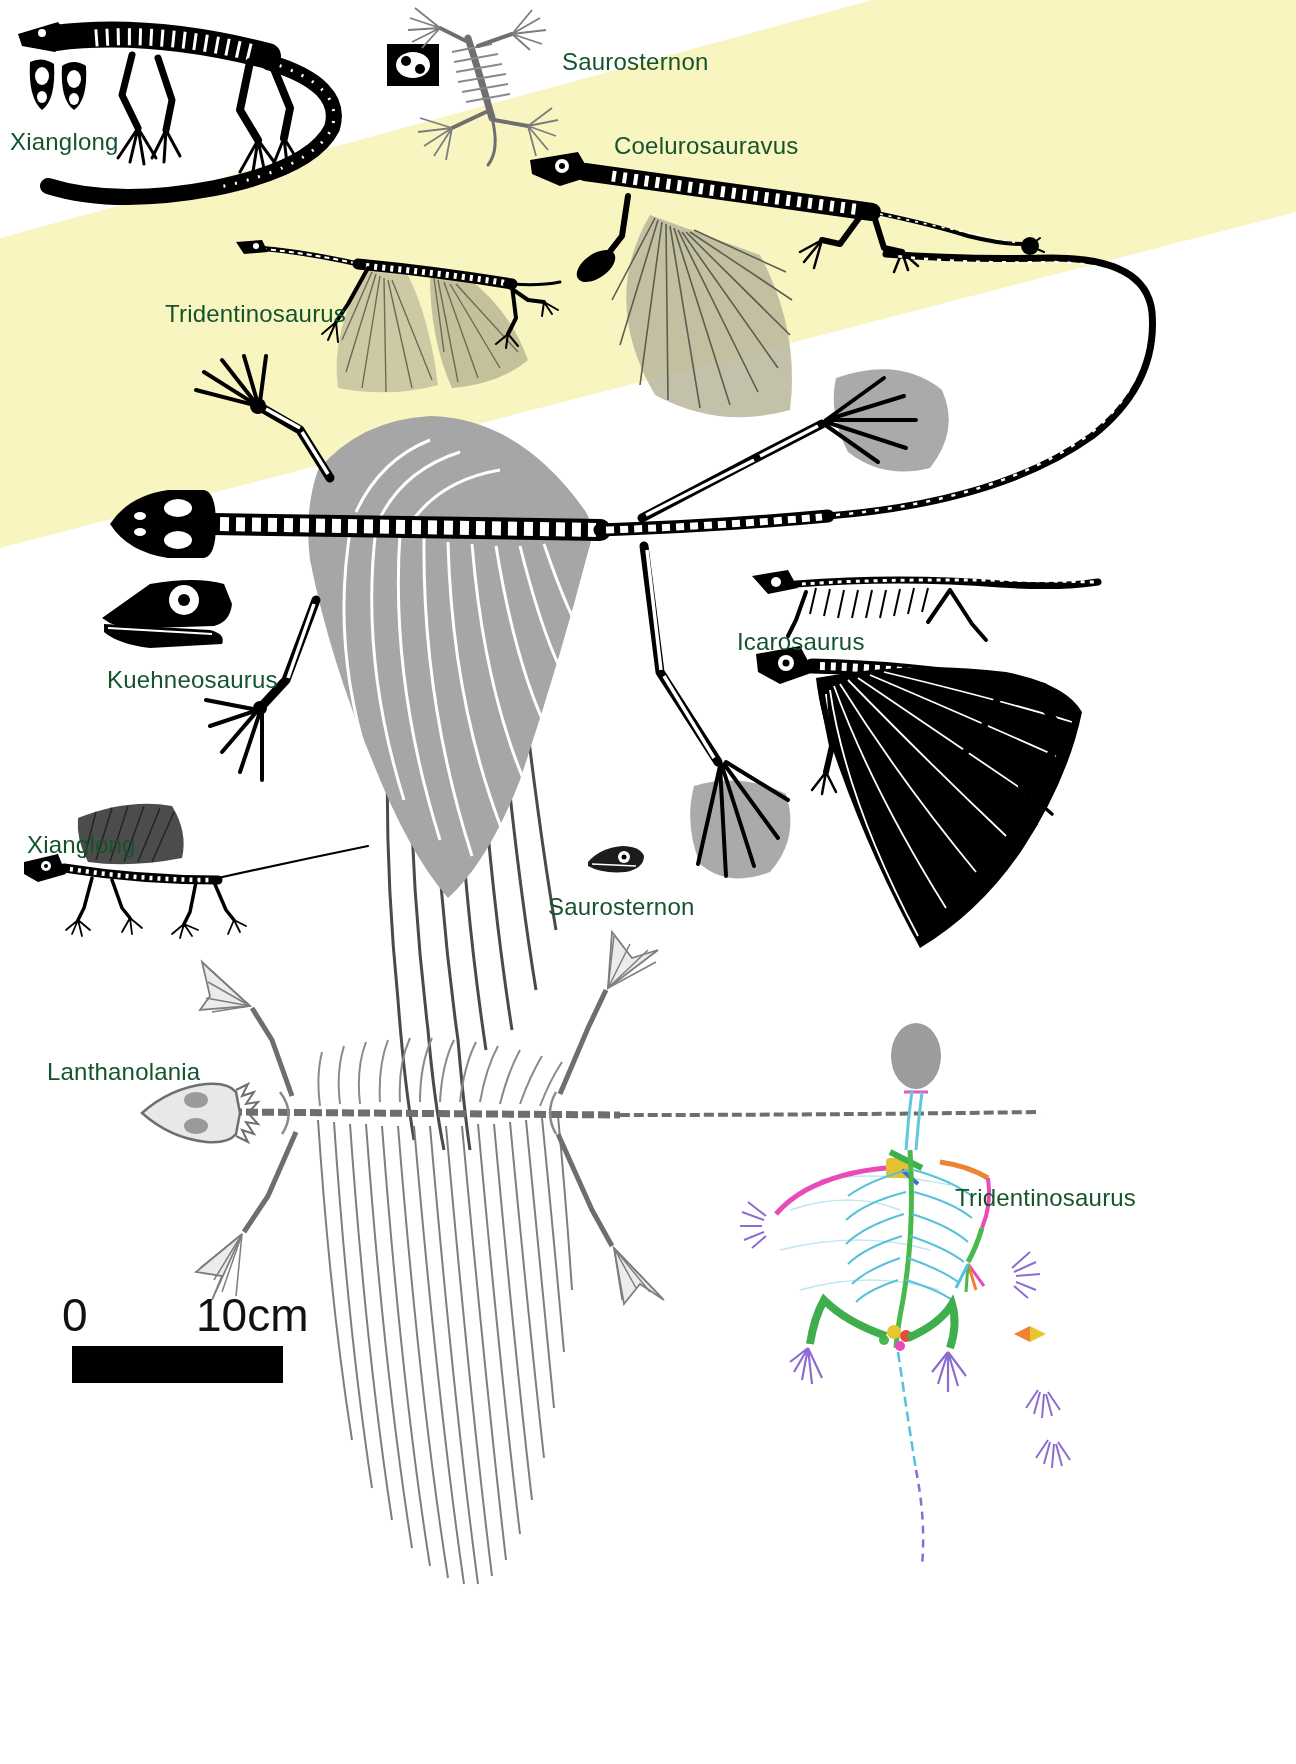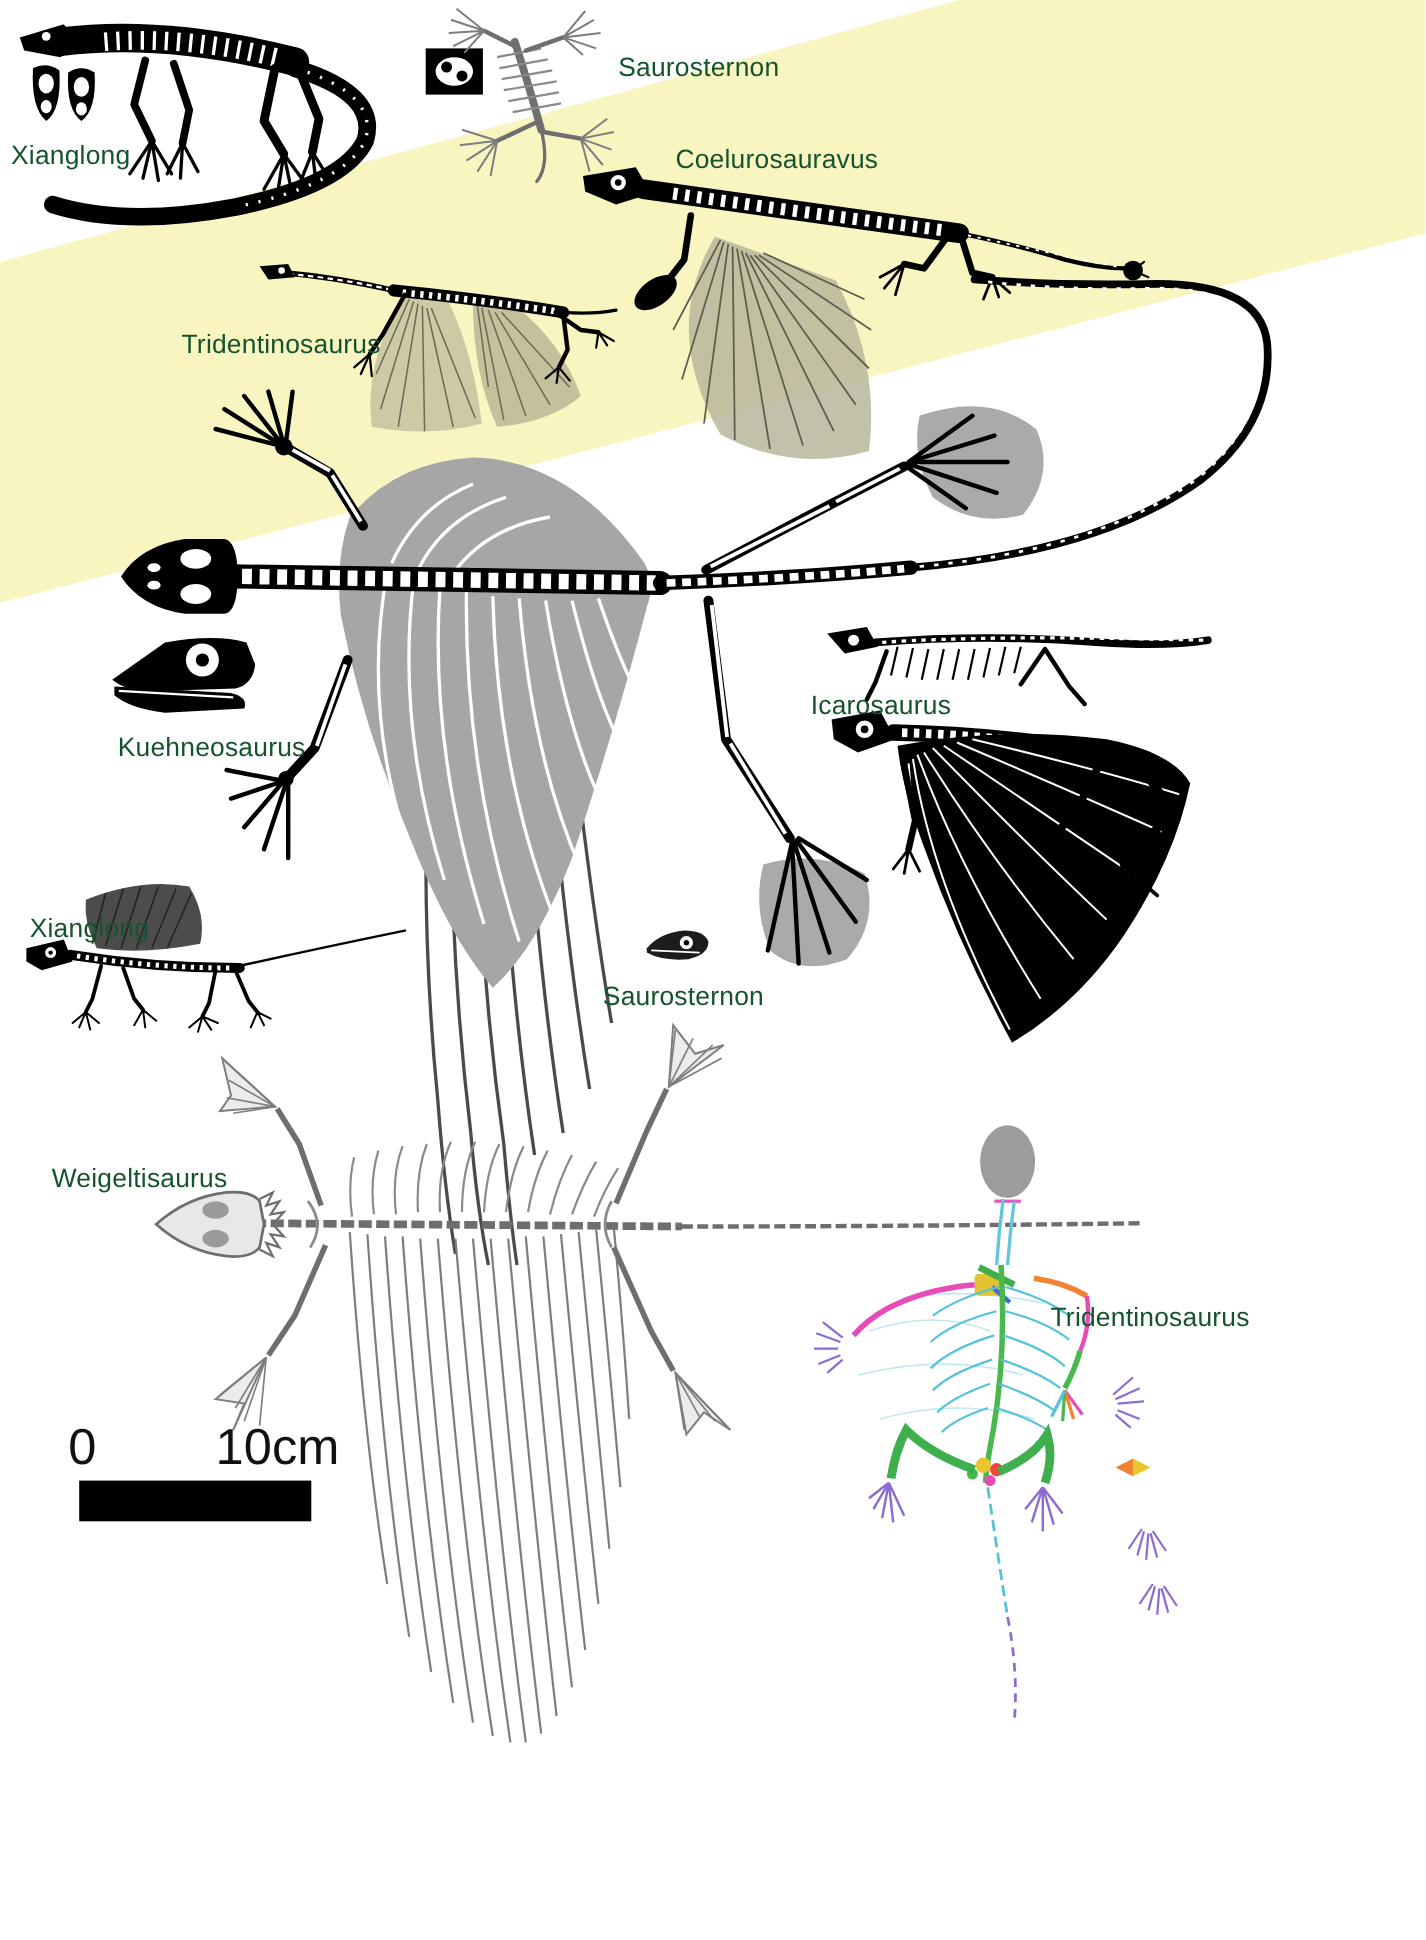--- a/index.html
+++ b/index.html
@@ -341,20 +341,20 @@
   </svg>
 
   <span class="spec-label" style="left:10px; top:104px">Xianglong</span>
   <span class="spec-label" style="left:562px; top:24px">Saurosternon</span>
   <span class="spec-label" style="left:614px; top:108px">Coelurosauravus</span>
   <span class="spec-label" style="left:165px; top:276px">Tridentinosaurus</span>
   <span class="spec-label" style="left:107px; top:642px">Kuehneosaurus</span>
   <span class="spec-label" style="left:737px; top:604px">Icarosaurus</span>
   <span class="spec-label" style="left:27px; top:807px">Xianglong</span>
   <span class="spec-label" style="left:548px; top:869px">Saurosternon</span>
-  <span class="spec-label" style="left:47px; top:1034px">Weigeltisaurus</span>
+  <span class="spec-label" style="left:47px; top:1034px">Lanthanolania</span>
   <span class="spec-label" style="left:955px; top:1160px">Tridentinosaurus</span>
 
   <span class="scale-label" style="left:62px; top:1288px">0</span>
   <span class="scale-label" style="left:196px; top:1288px">10cm</span>
   <div class="scale-bar"></div>
 
 </div>
 
 </body></html>

